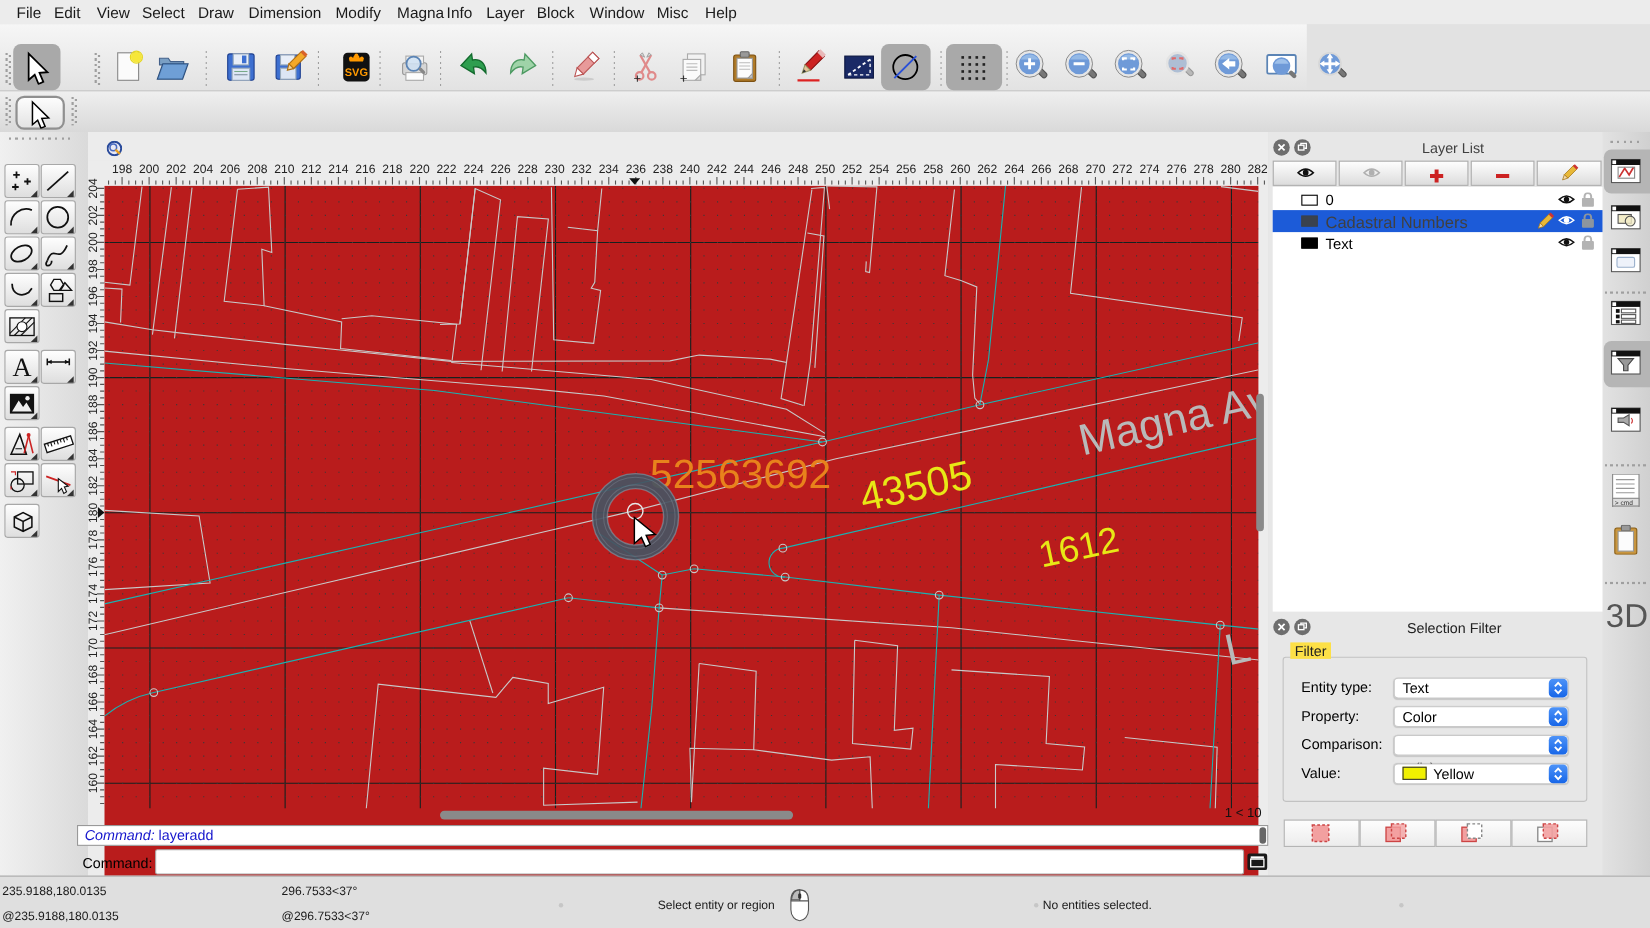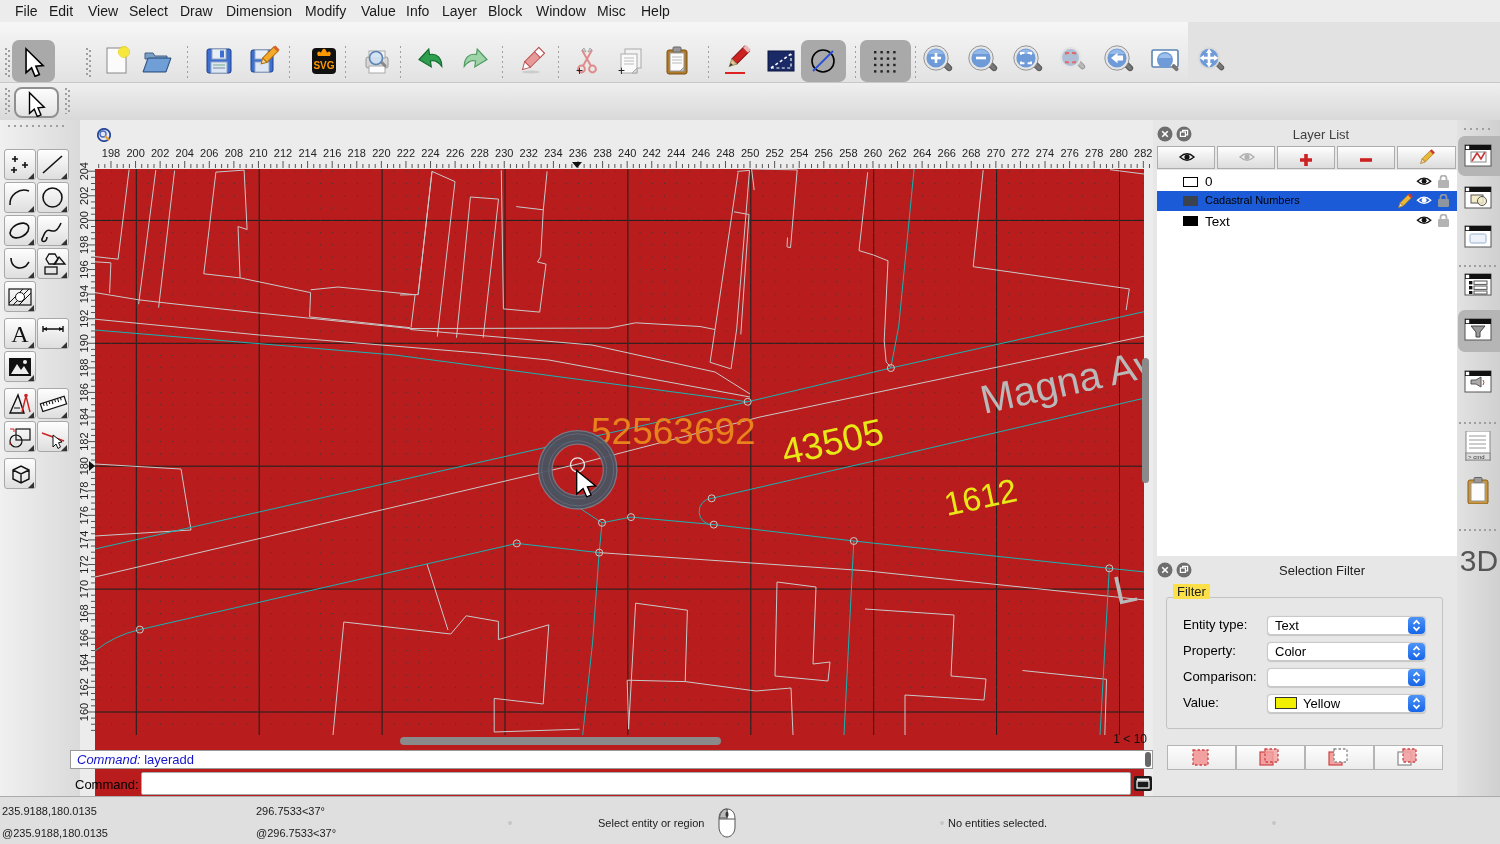--- a/index.html
+++ b/index.html
@@ -35,21 +35,21 @@
 <body>
 <div id="app">
   <div id="menubar">
     <span style="left:15px">File</span>
       <span style="left:49px">Edit</span>
       <span style="left:88px">View</span>
     <span style="left:129px">Select</span>
       <span style="left:180px">Draw</span>
       <span style="left:226px">Dimension</span>
     <span style="left:305px">Modify</span>
-      <span style="left:361px">Value</span>
+      <span style="left:361px">Magna</span>
       <span style="left:406px">Info</span>
     <span style="left:442px">Layer</span>
       <span style="left:488px">Block</span>
       <span style="left:536px">Window</span>
     <span style="left:597px">Misc</span>
       <span style="left:641px">Help</span>
   </div>
 <div id="toolbars">
       <div id="tbrow2bg"></div>
       <div class="thandle" style="left:5px;top:26px;height:30px"></div>
@@ -875,21 +875,21 @@
       </g>
     </svg>
     <svg width="12" height="14" style="position:absolute;left:1438px;top:174.5px">
       <g transform="translate(0,0)">
         <rect x="0" y="5" width="11" height="8" rx="1" fill="#b3b3b3"></rect>
         <path d="M2.5 5 V3.5 a3 3 0 0 1 6 0 V5" fill="none" stroke="#b3b3b3" stroke-width="1.8"></path>
       </g>
     </svg>
     <div style="position:absolute;left:1157px;top:191px;width:300px;height:20px;background:#1c5bd8"></div>
     <div style="position:absolute;left:1183px;top:196px;width:15px;height:10px;background:#3a424e;border:1px solid #3a424e"></div>
-    <div style="position:absolute;left:1205px;top:193.5px;font-size:11px;color:#000000">Cadastral Numbers</div>
+    <div style="position:absolute;left:1205px;top:193.5px;font-size:15px;color:#404040">Cadastral Numbers</div>
     <svg width="16" height="11" style="position:absolute;left:1416px;top:195px">
       <g transform="translate(0.5,0.5) scale(0.95)" stroke="#fff" fill="none">
         <path d="M1 5 Q8 -1.5 15 5 Q8 11.5 1 5 Z" stroke-width="1.4"></path>
         <circle cx="8" cy="5" r="2.6" fill="#fff" stroke="none"></circle>
       </g>
     </svg>
     <svg width="12" height="14" style="position:absolute;left:1438px;top:194px">
       <g transform="translate(0,0)">
         <rect x="0" y="5" width="11" height="8" rx="1" fill="#8d959e"></rect>
         <path d="M2.5 5 V3.5 a3 3 0 0 1 6 0 V5" fill="none" stroke="#8d959e" stroke-width="1.8"></path>

